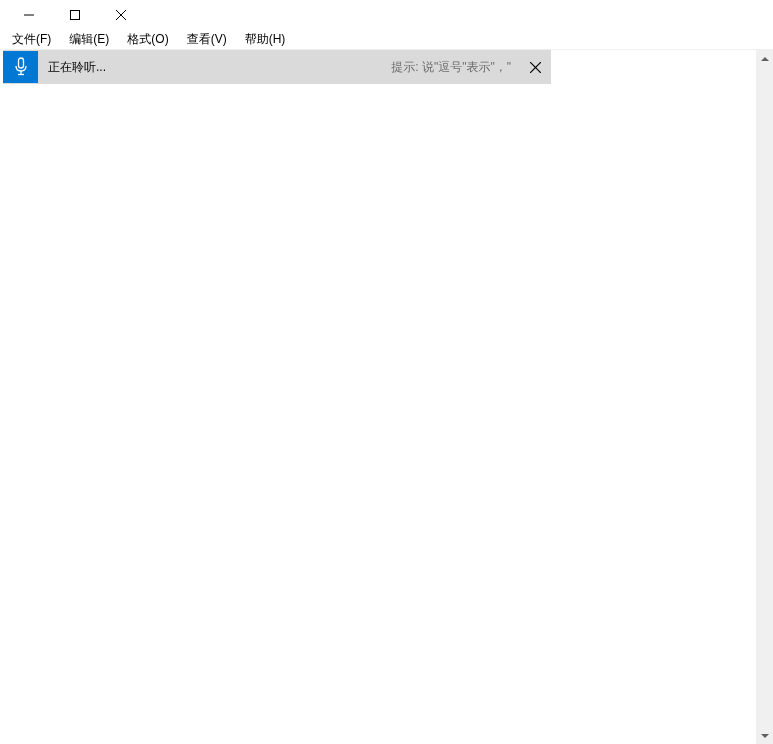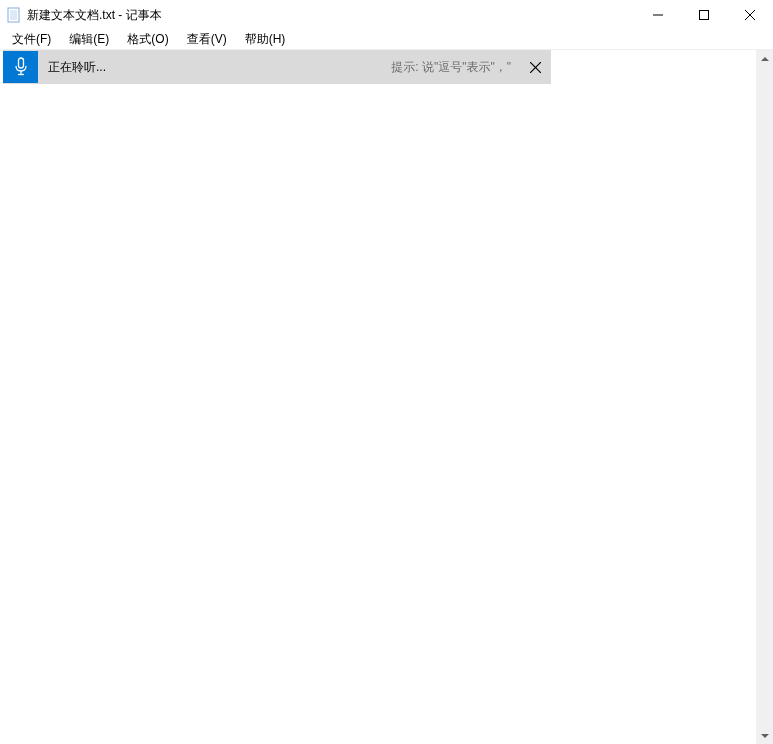--- a/index.html
+++ b/index.html
@@ -149,33 +149,20 @@
       align-items: center;
       justify-content: center;
       cursor: pointer;
       color: #000;
     }
   </style>
 </head>
 <body>
 
 <div class="titlebar">
-  <div class="titlebar-left">
-    <span class="app-icon">
-      <svg viewBox="0 0 16 16">
-        <rect x="2" y="1" width="11" height="14" fill="#fff" stroke="#88aadd" stroke-width="1"></rect>
-        <line x1="4" y1="4" x2="11" y2="4" stroke="#bcd4ee" stroke-width="1"></line>
-        <line x1="4" y1="6" x2="11" y2="6" stroke="#bcd4ee" stroke-width="1"></line>
-        <line x1="4" y1="8" x2="11" y2="8" stroke="#bcd4ee" stroke-width="1"></line>
-        <line x1="4" y1="10" x2="11" y2="10" stroke="#bcd4ee" stroke-width="1"></line>
-        <line x1="4" y1="12" x2="11" y2="12" stroke="#bcd4ee" stroke-width="1"></line>
-      </svg>
-    </span>
-    <span class="title-text">新建文本文档.txt - 记事本</span>
-  </div>
   <div class="window-controls">
     <div class="win-ctrl">
       <svg width="10" height="10" viewBox="0 0 10 10">
           <line x1="0" y1="5" x2="10" y2="5" stroke="#000" stroke-width="1"></line>
         </svg>
     </div>
     <div class="win-ctrl">
       <svg width="10" height="10" viewBox="0 0 10 10">
           <rect x="0.5" y="0.5" width="9" height="9" fill="none" stroke="#000" stroke-width="1"></rect>
         </svg>

